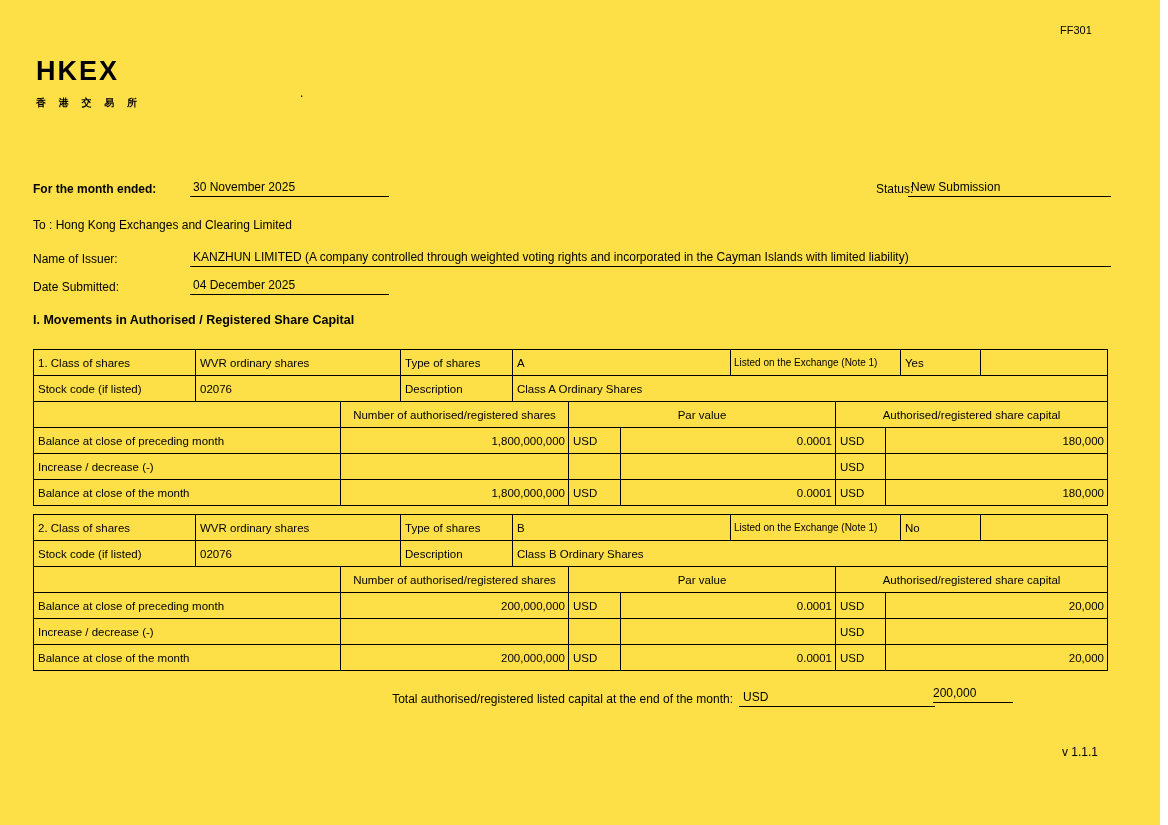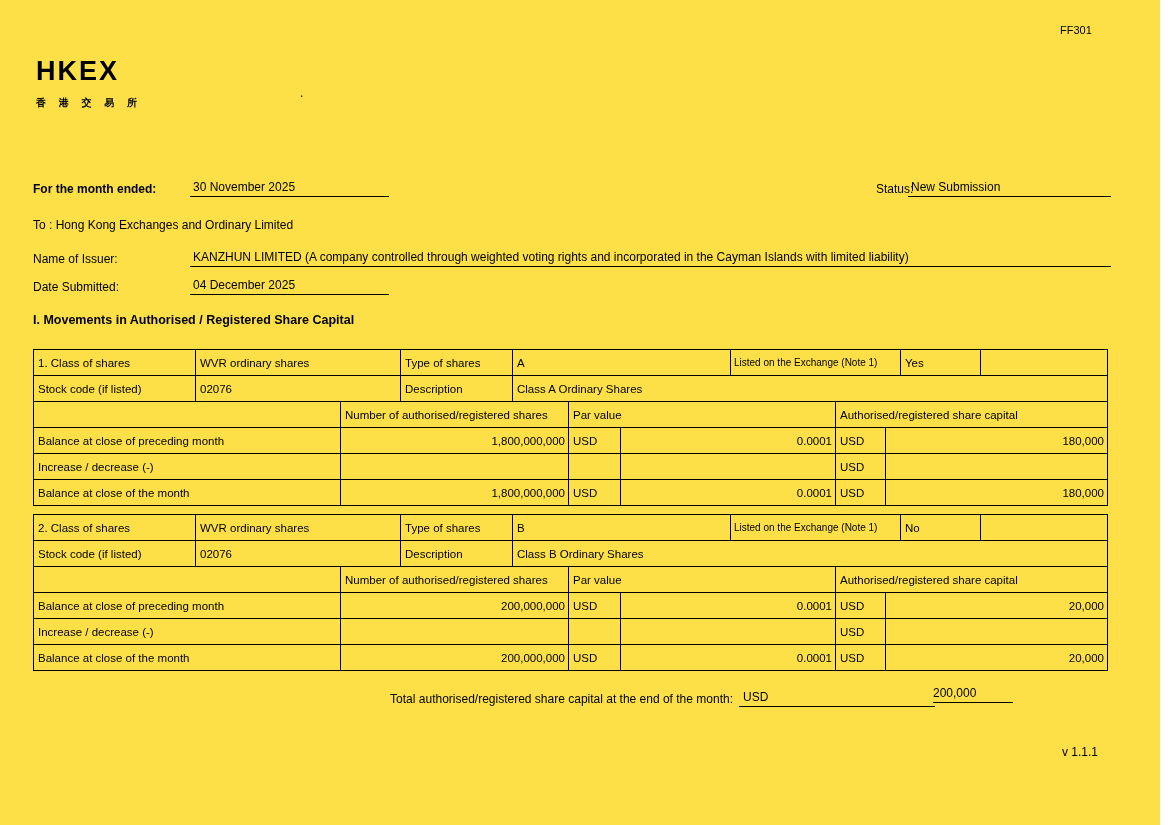--- a/index.html
+++ b/index.html
@@ -11,21 +11,21 @@
   .fs12{font-size:12px;}
   .logo-en{font-size:27px;font-weight:bold;letter-spacing:2px;line-height:1;}
   .logo-cn{font-size:10px;font-weight:bold;letter-spacing:5px;margin-top:11px;}
   .title{top:112px;left:33px;width:1077px;font-size:13.6px;font-weight:bold;line-height:1.45;text-align:justify;}
   .field{border-bottom:1px solid #000;display:inline-block;height:16px;padding-left:3px;font-size:12px;white-space:nowrap;overflow:visible;}
   .section-heading{font-size:12.5px;font-weight:bold;}
   .table-block{left:33px;width:1074px;}
   table.doc-table{border-collapse:collapse;table-layout:fixed;width:1074px;}
   table.t-bottom{margin-top:-1px;}
   .doc-table td{border:1px solid #000;font-size:11.5px;padding:2px 4px;height:21px;white-space:nowrap;overflow:hidden;vertical-align:middle;}
-  .doc-table td.center{}
+  .doc-table td.center{text-align:center;}
   .doc-table td.right{text-align:right;padding-right:3px;}
   .doc-table td.xs{font-size:10px;padding-left:3px;padding-right:2px;}
   .total-label{font-size:12px;text-align:right;}
   .total-field{border-bottom:1px solid #000;font-size:12px;height:16px;}
   .footer{font-size:12px;}
 </style>
 </head>
 <body>
 
 <div class="page">
@@ -37,21 +37,21 @@
     <div class="logo-cn">香 港 交 易 所</div>
   </div>
   <div class="abs fs12" style="top:86px;left:300px">.</div>
 
 
   <div class="abs fs12 b" style="top:182px;left:33px">For the month ended:</div>
   <div class="abs field" style="top:180px;left:190px;width:196px">30 November 2025</div>
   <div class="abs fs12" style="top:182px;left:876px">Status:</div>
   <div class="abs field" style="top:180px;left:908px;width:200px">New Submission</div>
 
-  <div class="abs fs12" style="top:218px;left:33px">To : Hong Kong Exchanges and Ordinary Limited</div>
+  <div class="abs fs12" style="top:218px;left:33px">To : Hong Kong Exchanges and Clearing Limited</div>
 
   <div class="abs fs12" style="top:252px;left:33px">Name of Issuer:</div>
   <div class="abs field" style="top:250px;left:190px;width:918px">KANZHUN LIMITED (A company controlled through weighted voting rights and incorporated in the Cayman Islands with limited liability)</div>
 
   <div class="abs fs12" style="top:280px;left:33px">Date Submitted:</div>
   <div class="abs field" style="top:278px;left:190px;width:196px">04 December 2025</div>
 
   <div class="abs section-heading" style="top:313px;left:33px">I. Movements in Authorised / Registered Share Capital</div>
 
   <div class="abs table-block" style="top:349px">
@@ -193,19 +193,19 @@
         <td class="right">200,000,000</td>
         <td>USD</td>
         <td class="right">0.0001</td>
         <td>USD</td>
         <td class="right">20,000</td>
       </tr>
     </tbody>
       </table>
   </div>
 
-  <div class="abs total-label" style="top:692px;left:33px;width:700px">Total authorised/registered share capital at the end of the month:</div>
+  <div class="abs total-label" style="top:692px;left:33px;width:700px">Total authorised/registered listed capital at the end of the month:</div>
   <div class="abs total-field" style="top:690px;left:739px;width:192px;padding-left:4px">USD</div>
   <div class="abs total-field" style="top:686px;left:933px;width:76px;text-align:left;padding-right:4px">200,000</div>
 
   <div class="abs footer" style="top:745px;left:1062px">v 1.1.1</div>
 
 </div>
 
 </body></html>

